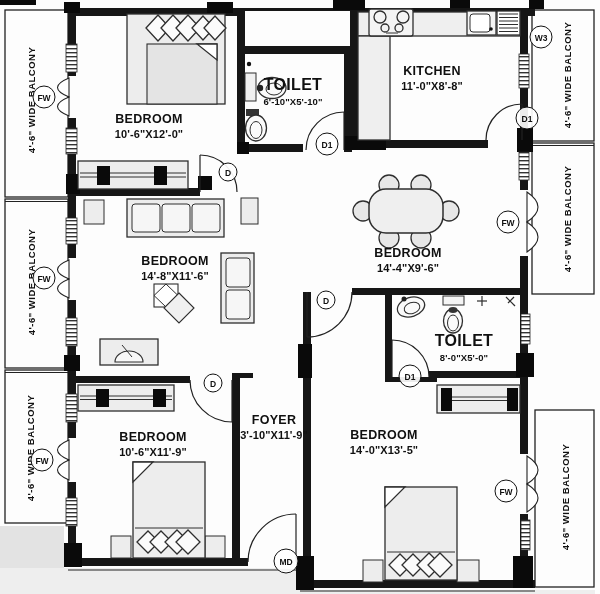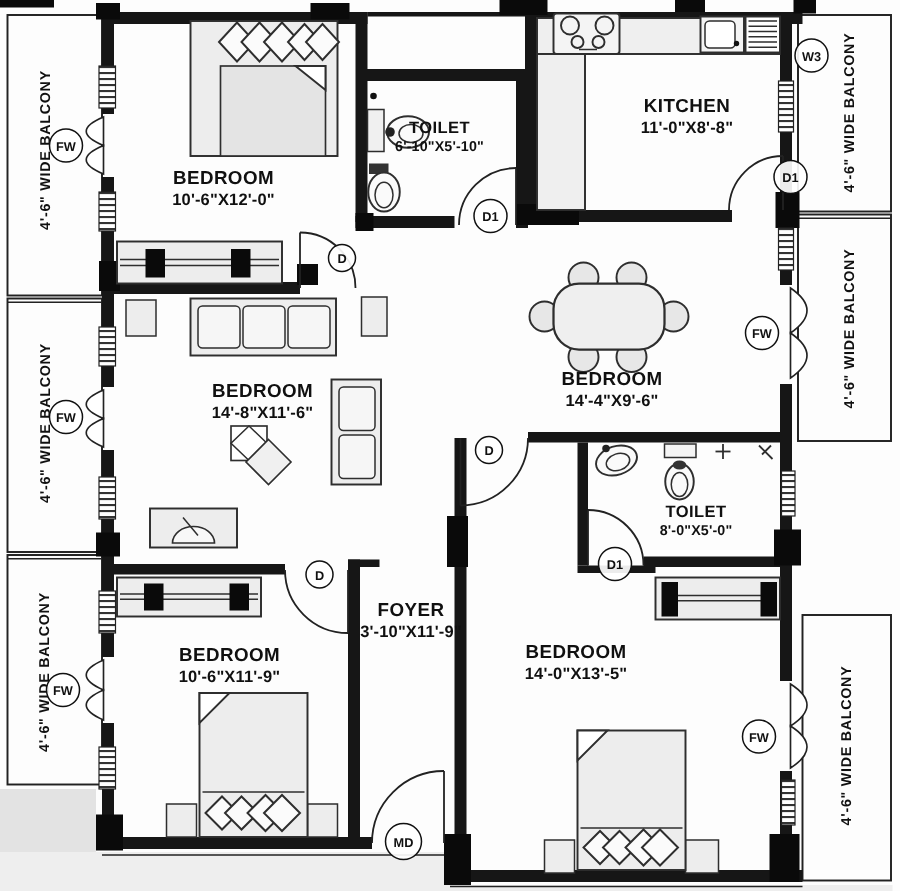--- a/index.html
+++ b/index.html
@@ -3,21 +3,21 @@
 <meta charset="utf-8">
 <style>
   html,body{margin:0;padding:0;background:#ffffff}
   .plan{position:relative;width:600px;height:594px;background:#fdfdfd;
         font-family:"Liberation Sans",sans-serif;overflow:hidden}
   .plan svg{position:absolute;left:0;top:0}
   .room-label{position:absolute;transform:translate(-50%,-50%);text-align:center;
               color:#101010;white-space:nowrap;line-height:1.3;z-index:5}
   .room-label .rn{display:block;font-size:12.5px;font-weight:bold;letter-spacing:.3px}
   .room-label .rd{display:block;font-size:11px;font-weight:bold;letter-spacing:.1px}
-  .room-label.small .rn{font-size:11px}
+  .room-label.small .rn{font-size:16px}
   .room-label.small .rd{font-size:9.5px}
   .balcony-label{position:absolute;transform:translate(-50%,-50%) rotate(-90deg);
                  font-size:9.5px;font-weight:bold;letter-spacing:.5px;color:#101010;
                  white-space:nowrap;z-index:5}
   .mk{position:absolute;transform:translate(-50%,-50%);border:1.5px solid #111;
       border-radius:50%;background:rgba(255,255,255,.92);display:flex;align-items:center;
       justify-content:center;font-size:8.5px;font-weight:bold;color:#111;
       width:23px;height:23px;z-index:6;box-sizing:border-box}
   .mk.d{width:19px;height:19px;font-size:8.5px}
   .mk.md{width:25px;height:25px}
@@ -327,37 +327,37 @@
 </svg>
 
 <div class="room-label" style="left:149px;top:126px">
   <span class="rn">BEDROOM</span>
   <span class="rd">10'-6"X12'-0"</span>
 </div>
 <div class="room-label small" style="left:293px;top:92px">
   <span class="rn">TOILET</span>
   <span class="rd">6'-10"X5'-10"</span>
 </div>
-<div class="room-label" style="left:458px;top:78px">
+<div class="room-label" style="left:432px;top:78px">
   <span class="rn">KITCHEN</span>
   <span class="rd">11'-0"X8'-8"</span>
 </div>
 <div class="room-label" style="left:175px;top:268px">
   <span class="rn">BEDROOM</span>
   <span class="rd">14'-8"X11'-6"</span>
 </div>
 <div class="room-label" style="left:408px;top:260px">
   <span class="rn">BEDROOM</span>
   <span class="rd">14'-4"X9'-6"</span>
 </div>
 <div class="room-label small" style="left:464px;top:348px">
   <span class="rn">TOILET</span>
   <span class="rd">8'-0"X5'-0"</span>
 </div>
-<div class="room-label" style="left:274px;top:414px">
+<div class="room-label" style="left:274px;top:427px">
   <span class="rn">FOYER</span>
   <span class="rd">3'-10"X11'-9"</span>
 </div>
 <div class="room-label" style="left:153px;top:444px">
   <span class="rn">BEDROOM</span>
   <span class="rd">10'-6"X11'-9"</span>
 </div>
 <div class="room-label" style="left:384px;top:442px">
   <span class="rn">BEDROOM</span>
   <span class="rd">14'-0"X13'-5"</span>
@@ -375,15 +375,15 @@
 <div class="mk" style="left:42px;top:460px">FW</div>
 <div class="mk" style="left:508px;top:222px">FW</div>
 <div class="mk" style="left:506px;top:491px">FW</div>
 <div class="mk" style="left:541px;top:37px">W3</div>
 <div class="mk" style="left:527px;top:118px">D1</div>
 <div class="mk" style="left:327px;top:144px">D1</div>
 <div class="mk" style="left:410px;top:376px">D1</div>
 <div class="mk d" style="left:228px;top:172px">D</div>
 <div class="mk d" style="left:326px;top:300px">D</div>
 <div class="mk d" style="left:213px;top:383px">D</div>
-<div class="mk md" style="left:269px;top:561px">MD</div>
+<div class="mk md" style="left:286px;top:561px">MD</div>
 
 </div>
 
 </body></html>

